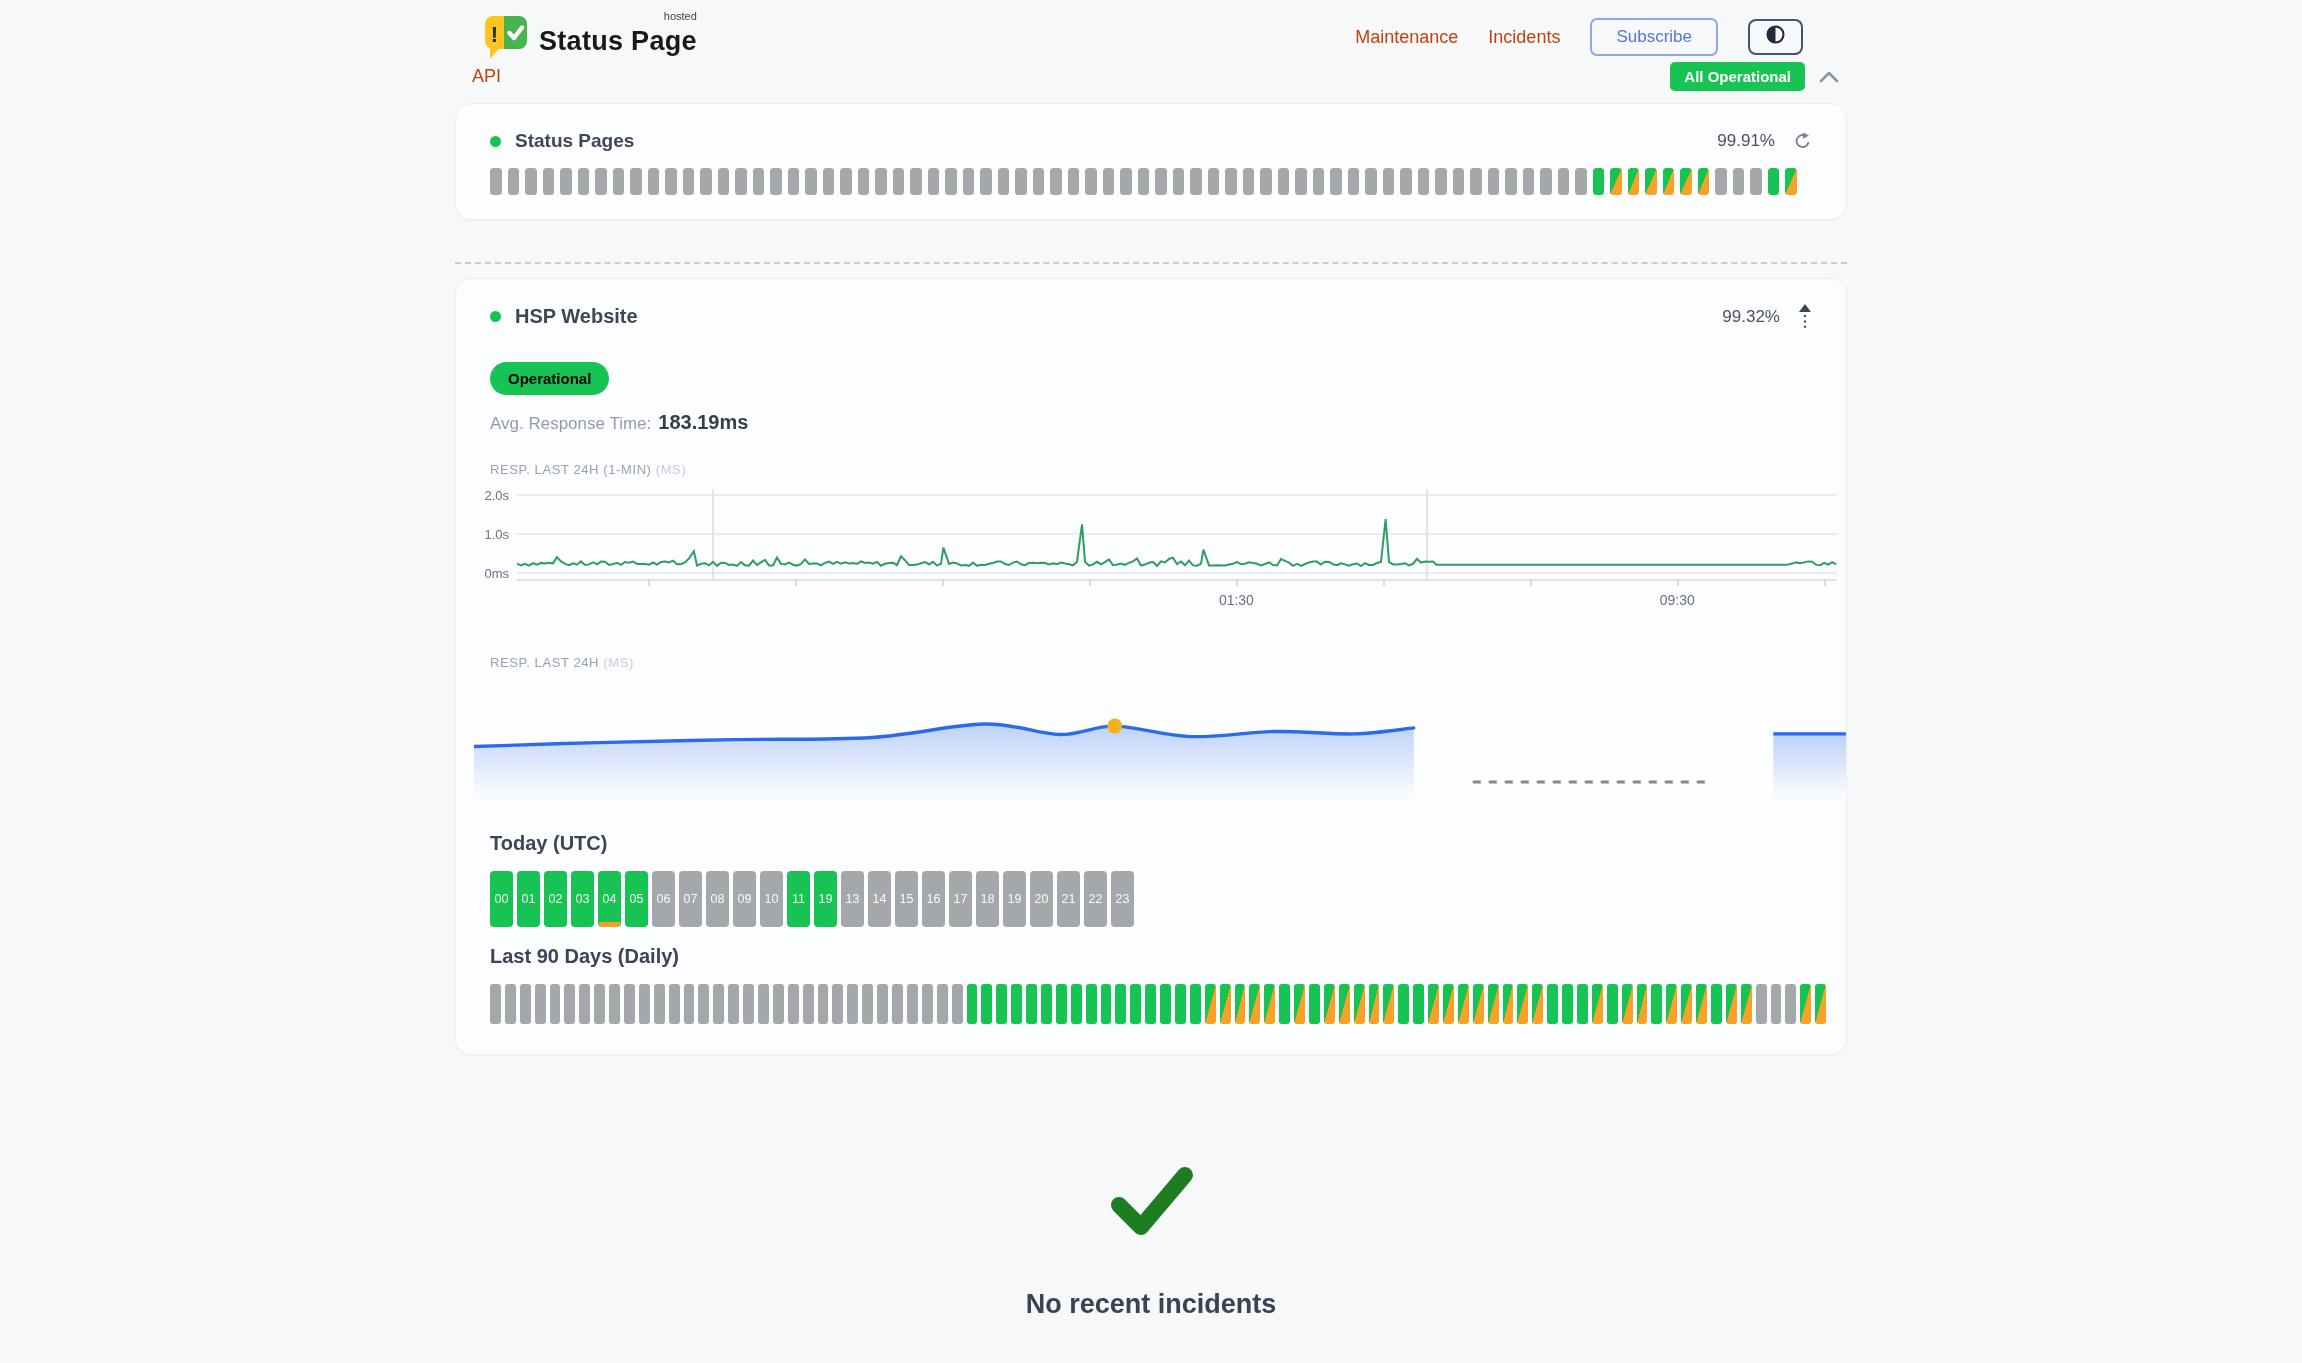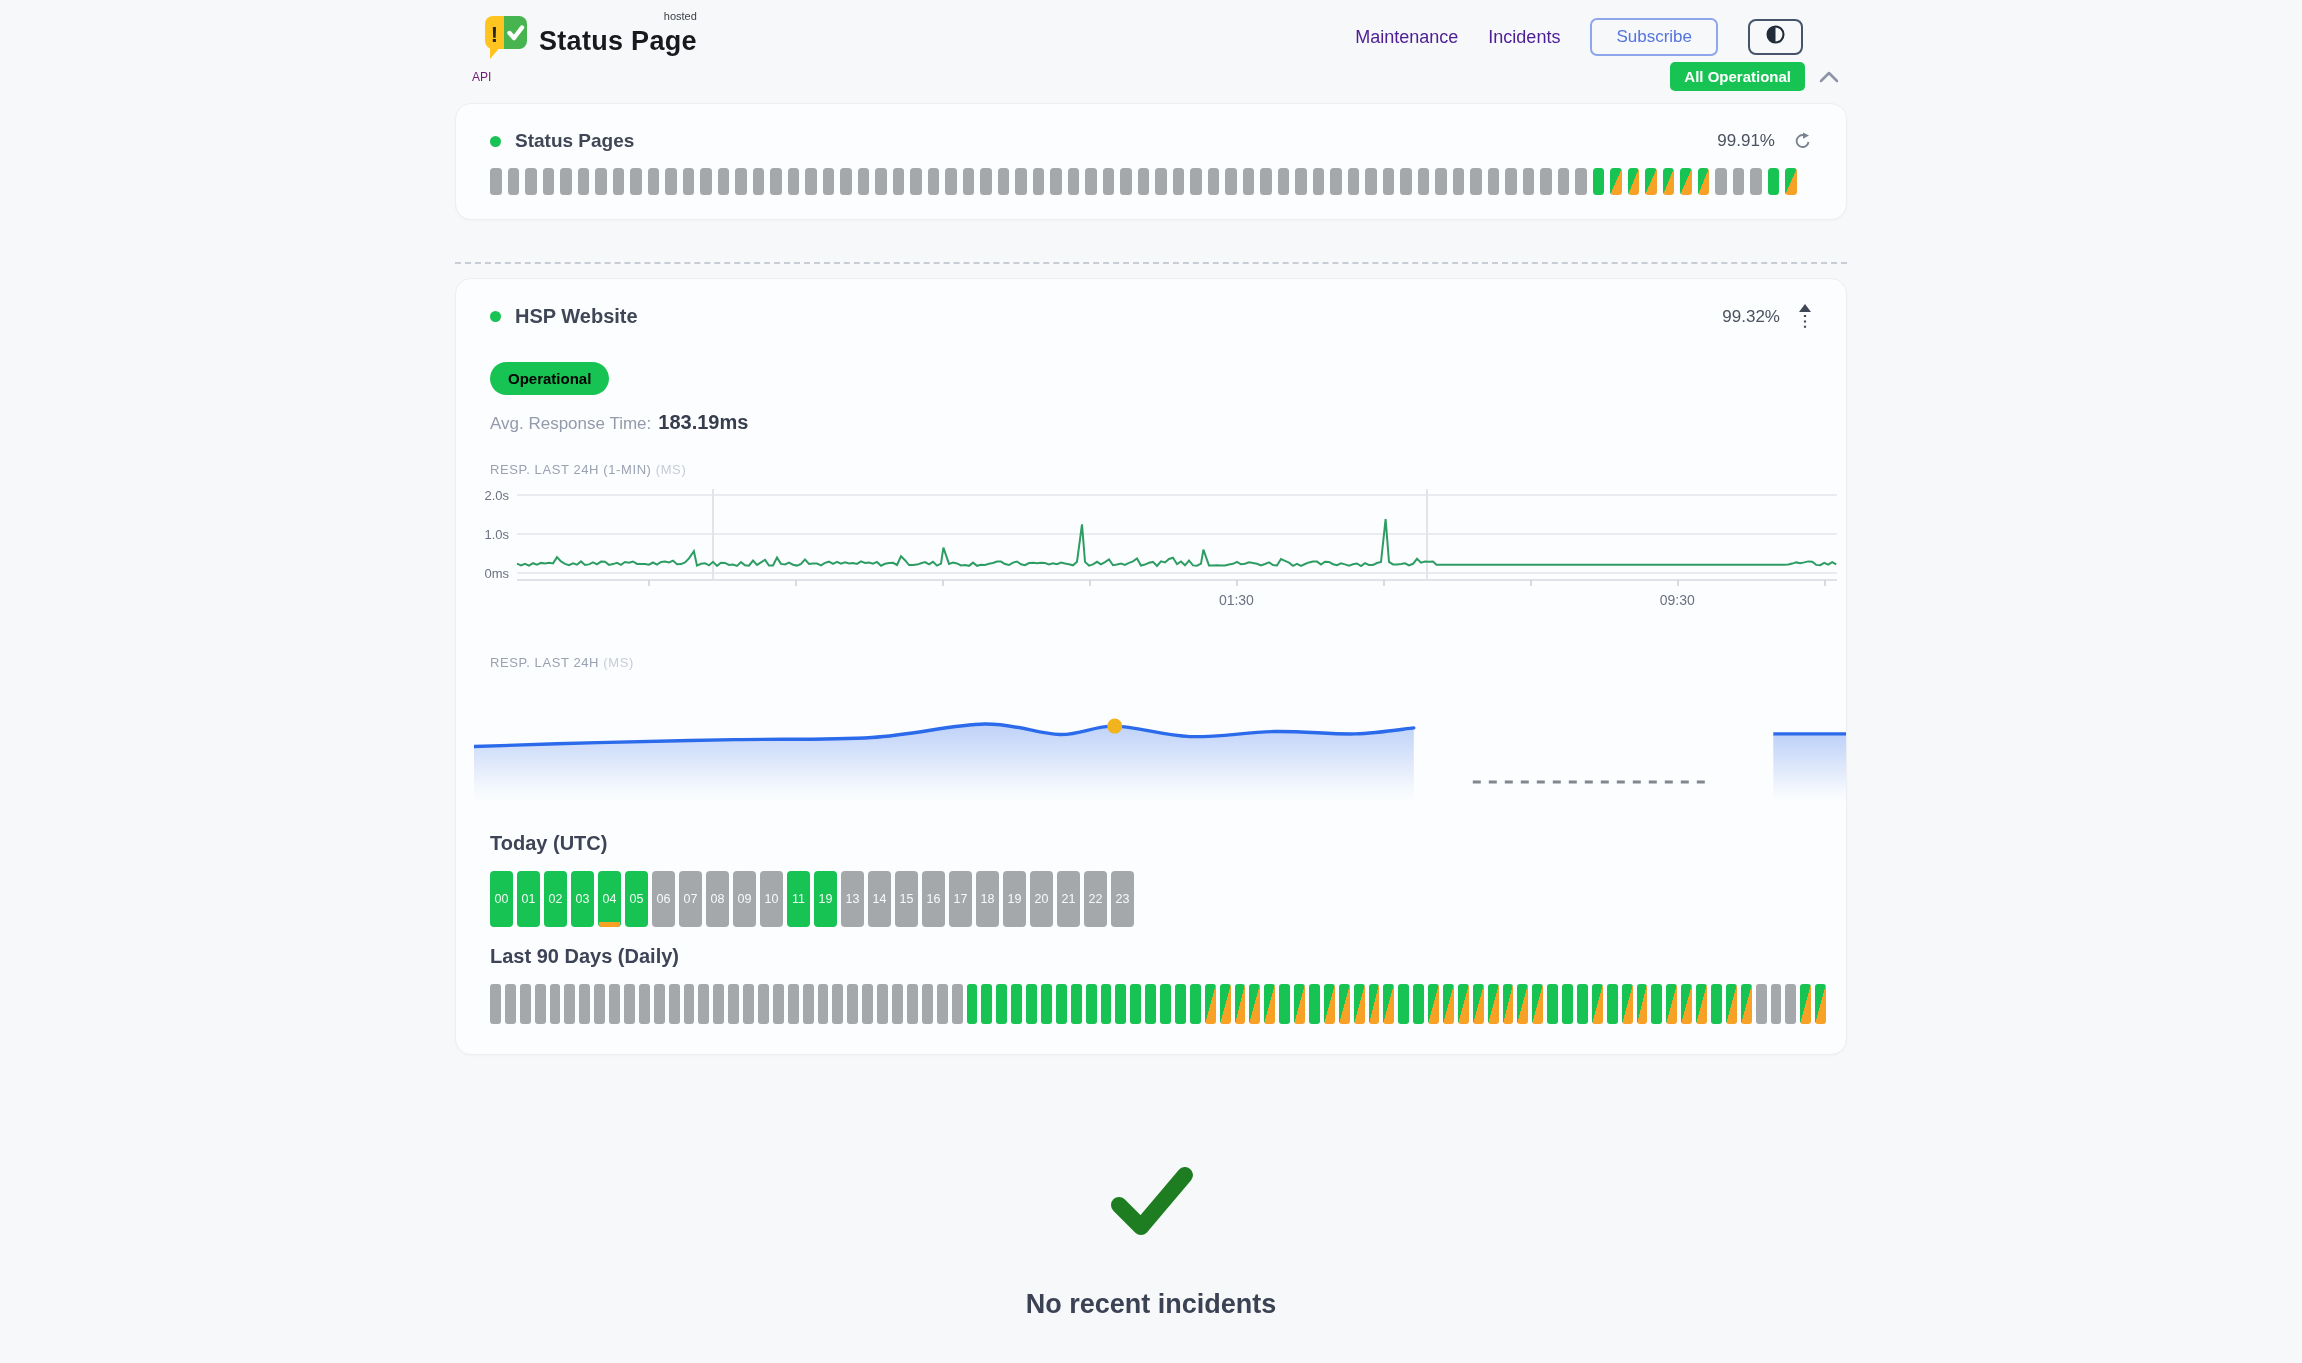--- a/index.html
+++ b/index.html
@@ -7,27 +7,27 @@
   .page { width:2302px; height:1363px; position:relative; overflow:hidden; background:#f6f8fa; }
   .content { width:1392px; margin:0 auto; }
 
   
   .top { display:flex; justify-content:space-between; align-items:flex-start; padding:12px 44px 0 28px; }
   .logo { display:flex; align-items:center; gap:10px; }
   .brand-wrap { position:relative; padding-top:10px; }
   .brand { font-size:27px; font-weight:700; color:#17191d; letter-spacing:.3px; }
   .hosted { position:absolute; top:-6px; right:0; font-size:11px; color:#3a3f46; }
   .nav { display:flex; align-items:center; gap:30px; padding-top:6px; }
-  .nav-link { font-size:18px; color:#4c1d95; cursor:pointer; }
+  .nav-link { font-size:18px; color:#c2410c; cursor:pointer; }
   .btn-subscribe { font-size:17px; color:#5474dd; border:2px solid #8ea6ee; border-radius:7px; padding:7px 24px; background:transparent; cursor:pointer; font-family:inherit; }
   .btn-theme { border:2px solid #46536b; border-radius:8px; padding:3px 15px 5px; background:transparent; cursor:pointer; line-height:1; }
 
   
   .status-row { display:flex; justify-content:space-between; align-items:center; margin-top:2px; padding:0 8px 0 17px; }
-  .section-label { font-size:12px; color:#701a75;text-align:center; }
+  .section-label { font-size:18px; color:#c2410c;text-align:center; }
   .status-right { display:flex; align-items:center; gap:14px; }
   .badge-all { background:#17c353; color:#fff; font-size:15px; font-weight:600; padding:6px 14px; border-radius:5px; }
 
   .card { background:#fcfdfe; border:1px solid #edeff3; border-radius:16px; box-shadow:0 1px 2px rgba(20,30,60,.03); }
   .card.api { margin-top:12px; padding:26px 34px 24px; }
   .comp-row { display:flex; justify-content:space-between; align-items:center; }
   .comp-name { display:flex; align-items:center; gap:14px; font-size:19px; font-weight:600; color:#3f4655; }
   .comp-name.big { font-size:20px; font-weight:700; }
   .dot { width:11px; height:11px; border-radius:50%; background:#17c353; flex:none; }
   .comp-right { display:flex; align-items:center; gap:18px; font-size:17px; color:#4a5160; }

